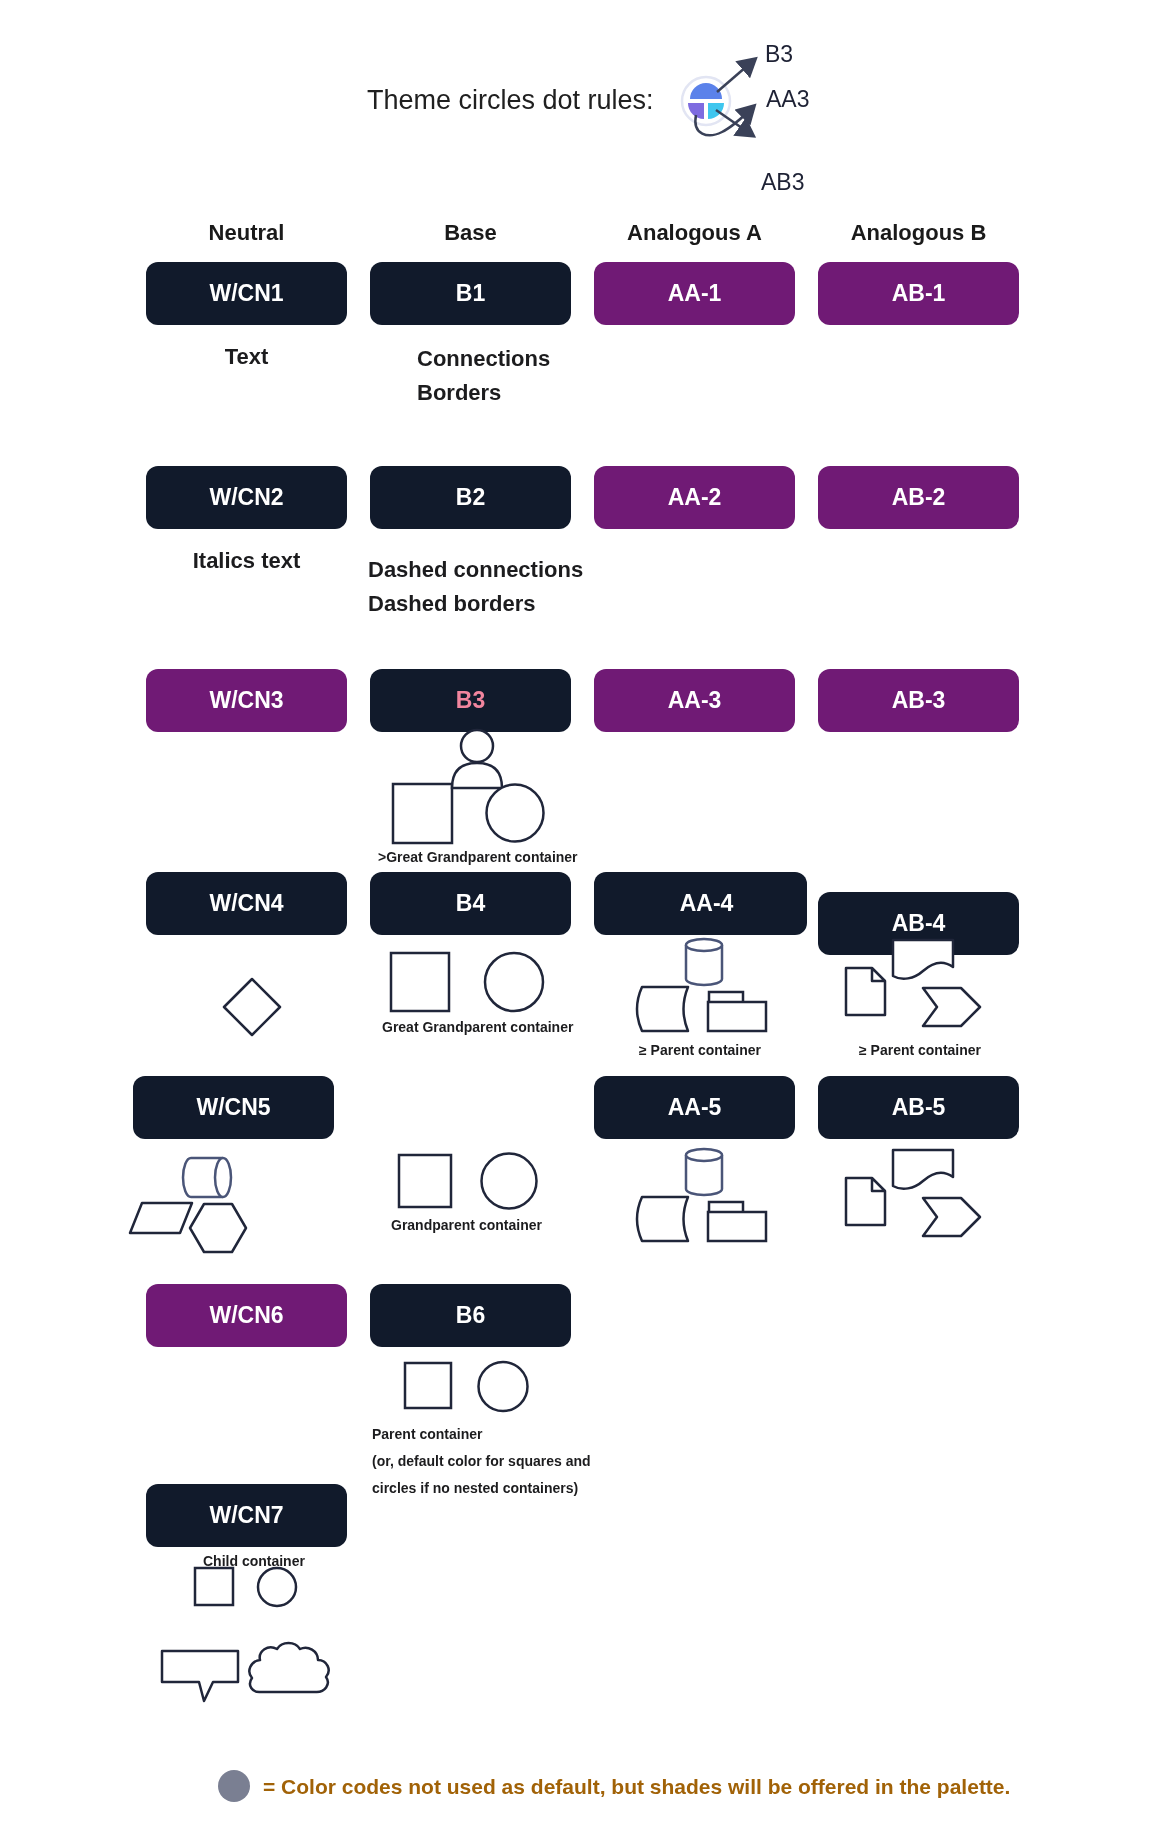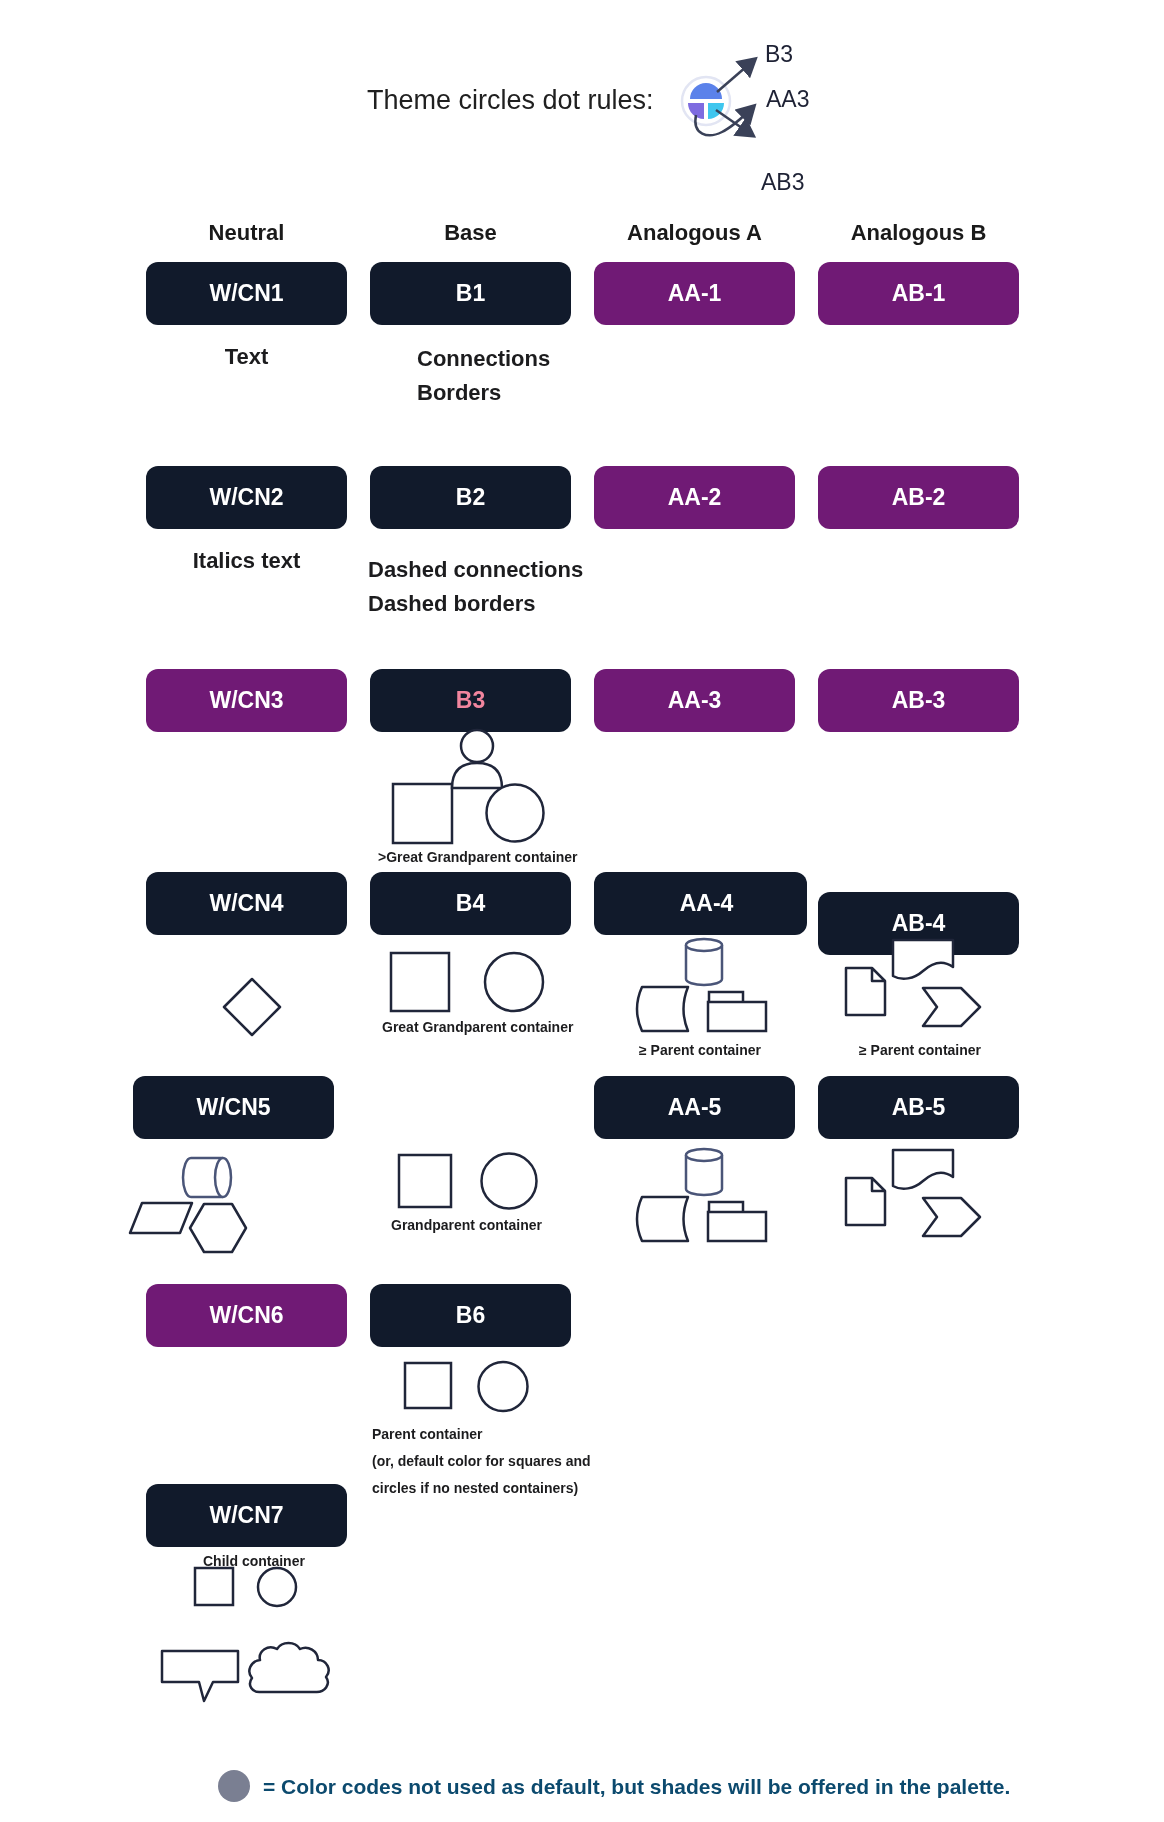--- a/index.html
+++ b/index.html
@@ -14,21 +14,21 @@
   .swatch.dark{background:#111a2b;}
   .swatch.gray{background:#701a75;}
   .swatch .pink{color:#f2859e;}
   .cap-lg{font-size:22px;font-weight:700;color:#1c1c1e;white-space:nowrap;}
   .cap-lg.two-line{white-space:pre-line;line-height:34px;}
   .cap-sm{font-size:14px;font-weight:700;color:#1c1c1e;white-space:nowrap;}
   .cap-sm.multi{line-height:27px;}
   .center{text-align:center;}
   svg{display:block;}
   .footer-dot{position:absolute;width:32px;height:32px;border-radius:50%;background:#7a7f92;}
-  .footer-note{font-size:21px;font-weight:700;color:#0c4a6e;white-space:nowrap;}
+  .footer-note{font-size:21px;font-weight:700;color:#a16207;white-space:nowrap;}
 </style>
 </head>
 <body>
 
 <div class="canvas">
 
   <div class="abs title" style="left:367px;top:85px;">Theme circles dot rules:</div>
 
   <svg class="abs" style="left:650px;top:25px;" width="130" height="125" viewBox="0 0 130 125">
     <defs>

